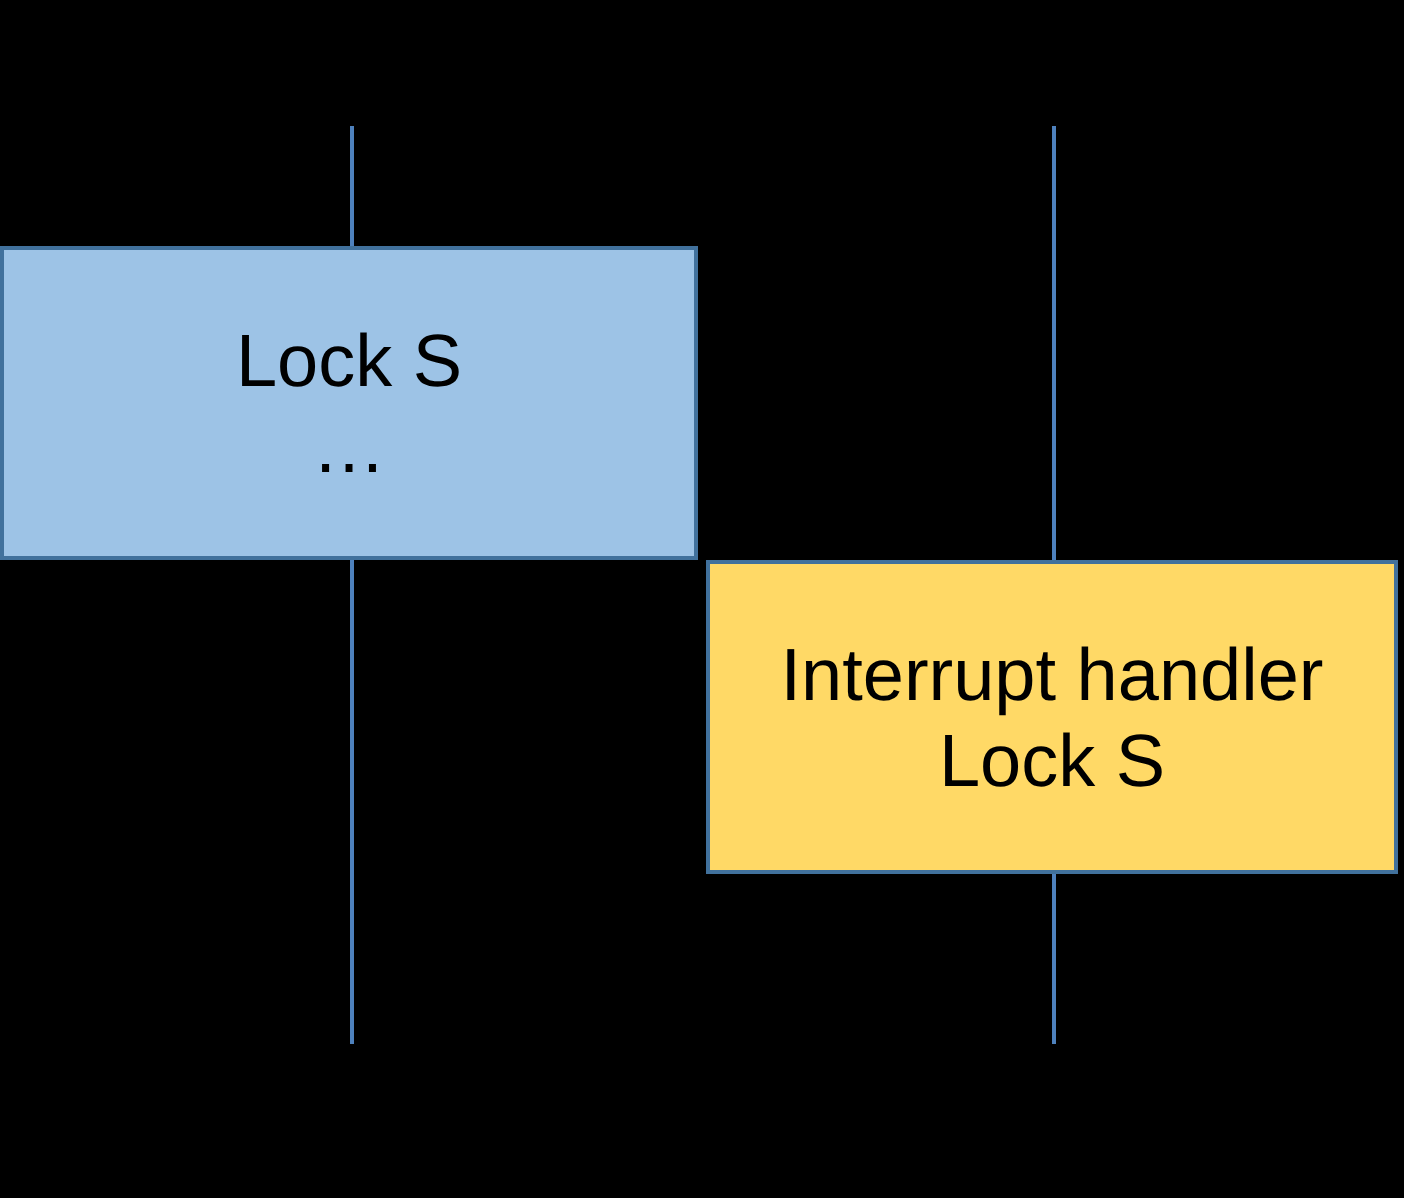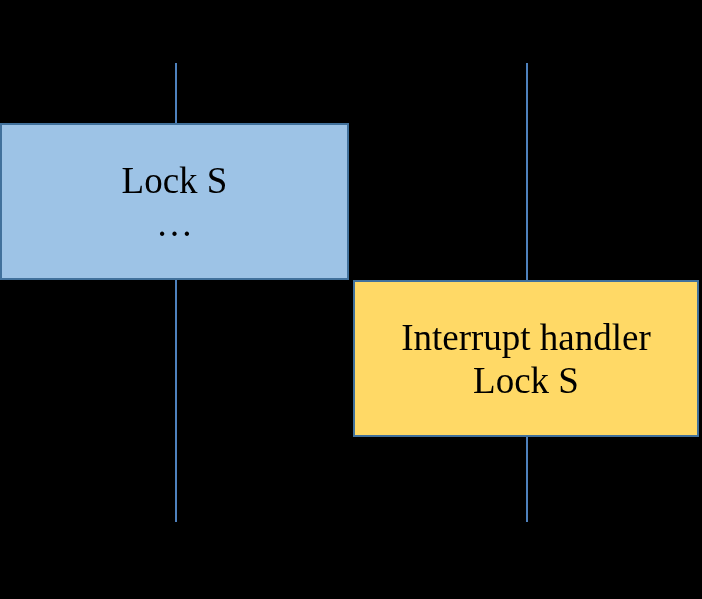--- a/index.html
+++ b/index.html
@@ -6,21 +6,21 @@
     margin: 0;
     padding: 0;
     background: #000000;
   }
   .canvas {
     position: relative;
     width: 702px;
     height: 522px;
     background: #000000;
     overflow: hidden;
-    font-family: Liberation Serif, serif;
+    font-family: Liberation Sans, sans-serif;
   }
   .vline {
     position: absolute;
     top: 63px;
     bottom: 0;
     width: 2px;
     background: #4e81bd;
     z-index: 1;
   }
   .vline-left  { left: 175px; }

